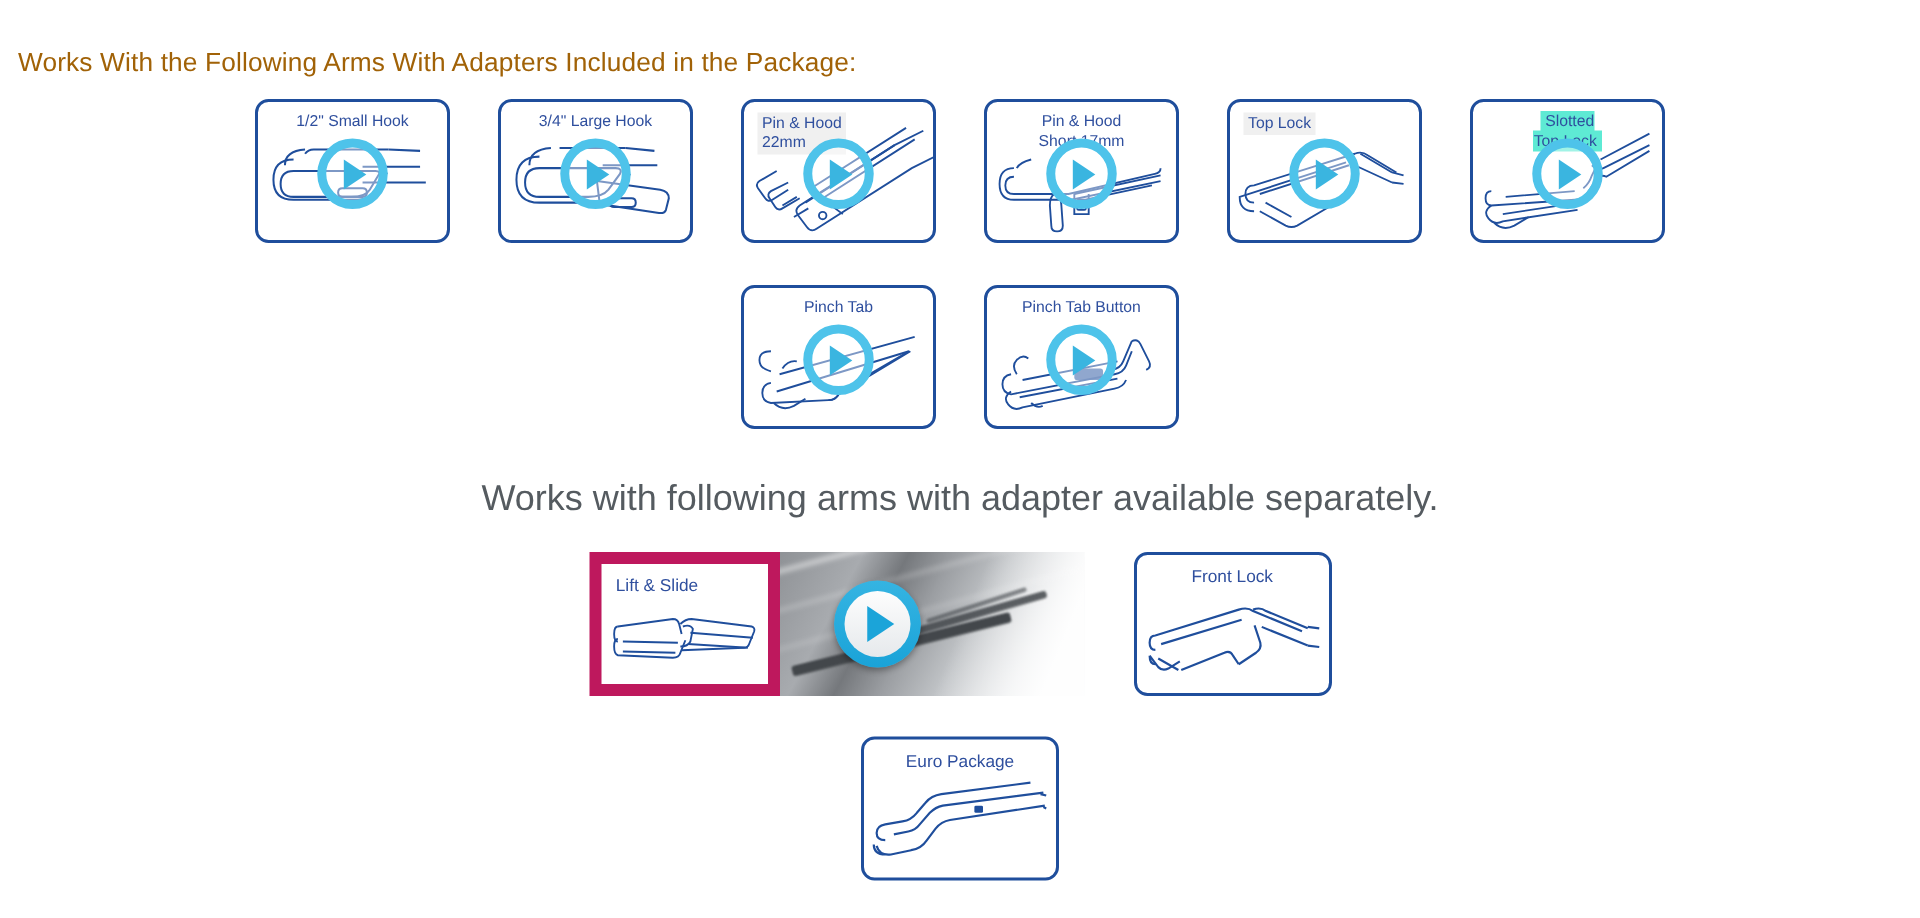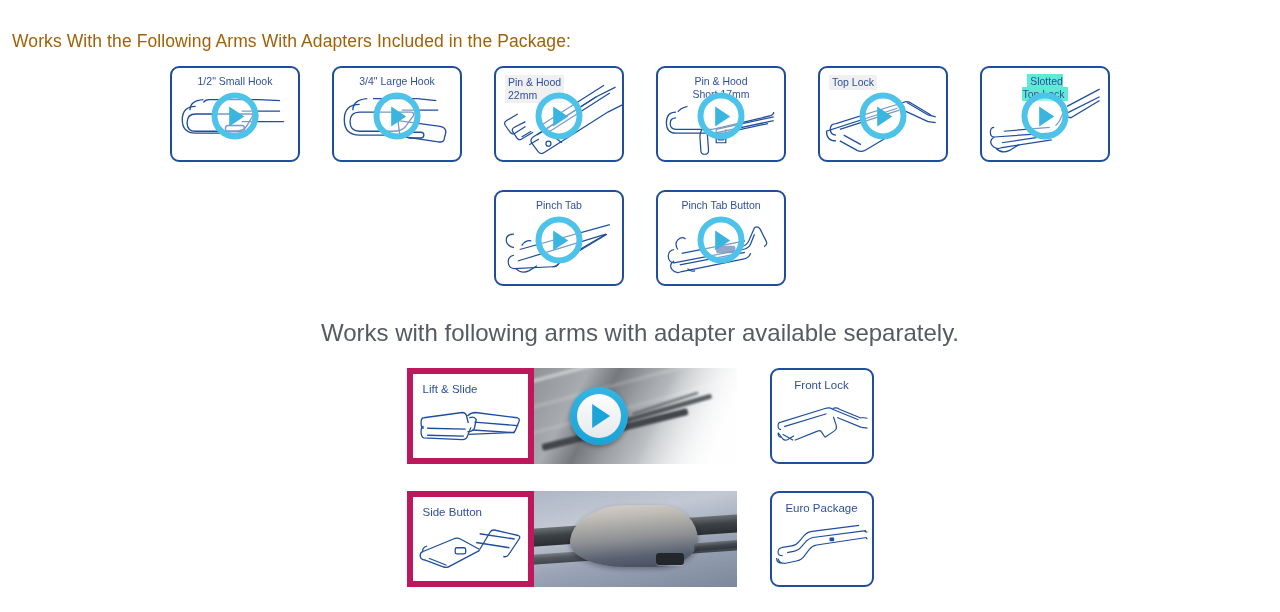--- a/index.html
+++ b/index.html
@@ -155,21 +155,21 @@
   }
 
   .combo-unit {
     display: flex;
     align-items: stretch;
     position: relative;
   }
   .diagram-box {
     width: 127px;
     height: 96px;
-    border: 6px solid #be185d;
+    border: 8px solid #be185d;
     background: #ffffff;
     box-sizing: border-box;
     position: relative;
     flex: none;
   }
   .diagram-box .card-label {
     position: absolute;
     top: 9px;
     left: 10px;
     font-size: 11.5px;
@@ -261,21 +261,21 @@
     top: 50%;
     transform: translate(-38%, -50%);
     width: 0;
     height: 0;
     border-left: 18px solid #1ba4d9;
     border-top: 12px solid transparent;
     border-bottom: 12px solid transparent;
   }
 
   .rounded-card {
-    width: 104px;
+    width: 132px;
     height: 96px;
     border: 2px solid #1f4e9c;
     border-radius: 9px;
     background: #ffffff;
     box-sizing: border-box;
     position: relative;
     flex: none;
   }
   .rounded-card .card-label {
     position: absolute;
@@ -502,45 +502,20 @@
           <path d="M80 38 q5 -2 9 1 l29 12 M86 50 l32 13"></path>
           <path d="M118 50 l8 1 M118 63 l8 1"></path>
         </svg>
       </div>
     </div>
 
   </div>
 
   <div class="combo-row">
 
-    <div class="combo-unit">
-      <div class="diagram-box">
-        <div class="card-label">Side Button</div>
-        <div class="card-art">
-          <svg viewBox="0 0 127 96" fill="none" stroke="#1f4e9c" stroke-width="1.5">
-            <path d="M10 62 q-4 1 -4 5 t5 5 l22 8 q4 1 7 -1 l34 -18"></path>
-            <path d="M10 62 l34 -14 q4 -2 8 0 l22 12"></path>
-            <path d="M14 56 q-6 2 -5 6"></path>
-            <path d="M74 60 l12 -20 q2 -3 6 -2 l26 6 q3 1 1 4 l-12 18 q-2 3 -6 2"></path>
-            <path d="M74 42 l40 6 M70 52 l38 6"></path>
-            <rect x="46" y="58" width="12" height="7" rx="2"></rect>
-            <path d="M16 70 l20 8"></path>
-          </svg>
-        </div>
-      </div>
-      <div class="photo-box">
-        <div class="photo-adapter">
-          <div class="blade" style="left:-6px;top:30px;width:230px;height:18px;transform:rotate(-4deg);"></div>
-          <div class="blade" style="left:-6px;top:56px;width:230px;height:10px;transform:rotate(-4deg);opacity:.8;"></div>
-          <div class="cover" style="left:36px;top:14px;width:128px;height:62px;"></div>
-          <div class="slot" style="left:122px;top:62px;width:28px;height:12px;"></div>
-          <div class="blade" style="left:160px;top:50px;width:60px;height:8px;transform:rotate(-5deg);opacity:.7;"></div>
-        </div>
-      </div>
-    </div>
 
     <div class="rounded-card">
       <div class="card-label">Euro Package</div>
       <div class="card-art">
         <svg viewBox="0 0 132 96" fill="none" stroke="#1f4e9c" stroke-width="1.5">
           <path d="M14 70 q-6 0 -6 -5 t6 -6 l12 -2 q6 -1 10 -6 l6 -7 q4 -5 11 -6 l62 -8"></path>
           <path d="M14 80 q-8 0 -8 -7 M8 74 q2 7 10 6 l14 -3 q7 -1 11 -7 l6 -8 q4 -5 10 -6 l66 -10"></path>
           <path d="M20 66 l10 -2 q5 -1 8 -5 l7 -8 q4 -4 9 -5 l70 -9"></path>
           <path d="M122 38 l4 1 M124 47 l2 1"></path>
           <rect x="76" y="46" width="6" height="5" rx="1" fill="#1f4e9c" stroke="none"></rect>

